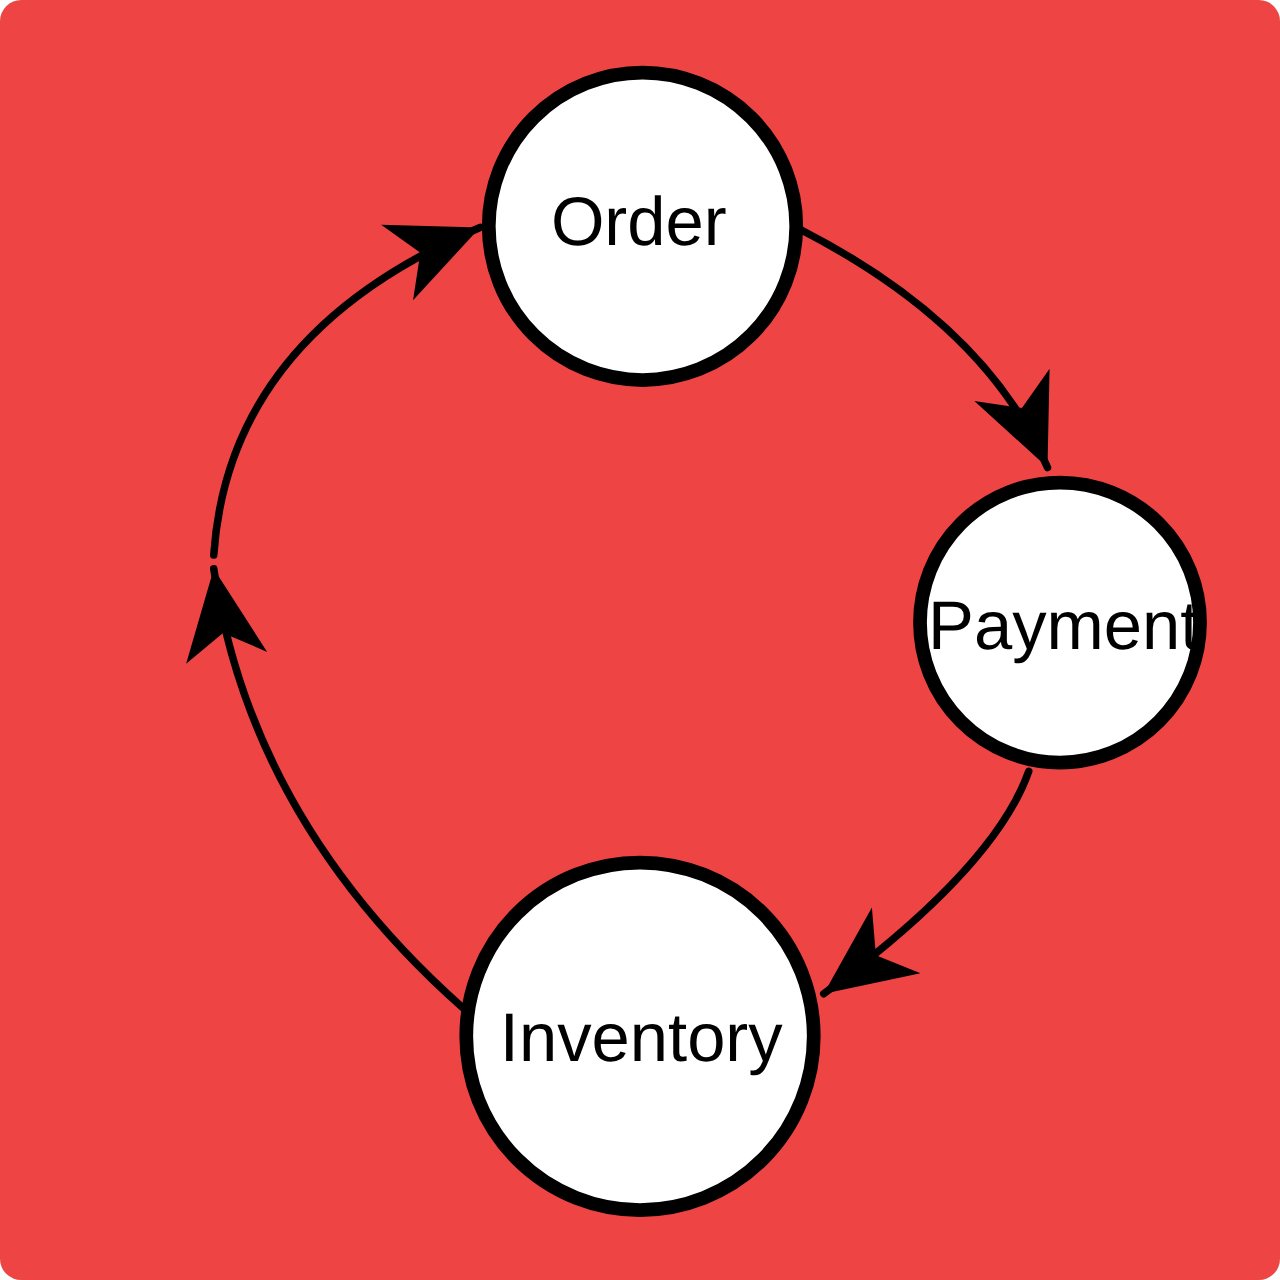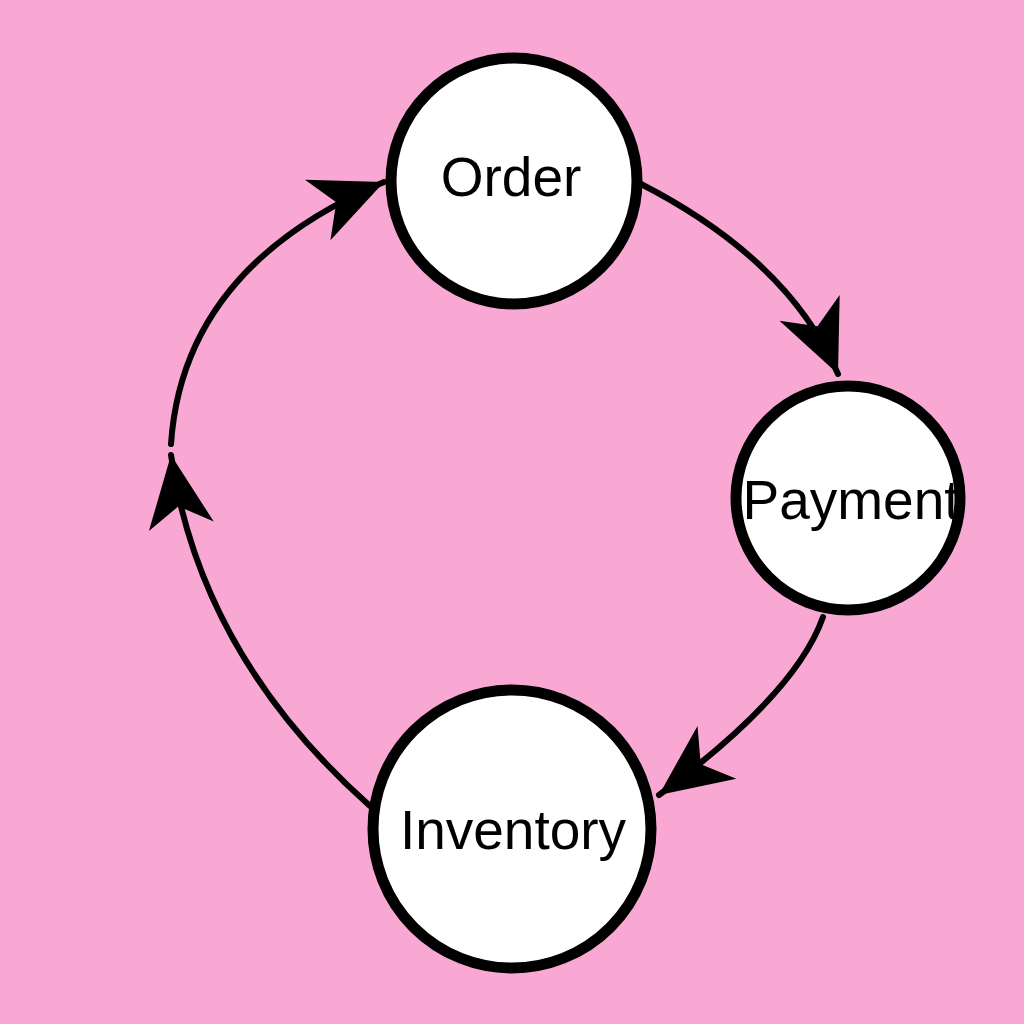--- a/index.html
+++ b/index.html
@@ -8,21 +8,22 @@
     background: #ffffff;
     width: 1024px;
     height: 1024px;
     overflow: hidden;
     font-family: "Liberation Sans", sans-serif;
   }
   .stage {
     position: relative;
     width: 1024px;
     height: 1024px;
-    background: #f9a8d4;
+    background: #ef4444;
+    border-radius: 17px;
   }
   svg { display: block; }
   .edge {
     fill: none;
     stroke: #000000;
     stroke-width: 6;
     stroke-linecap: round;
   }
   .node-circle {
     fill: #ffffff;

